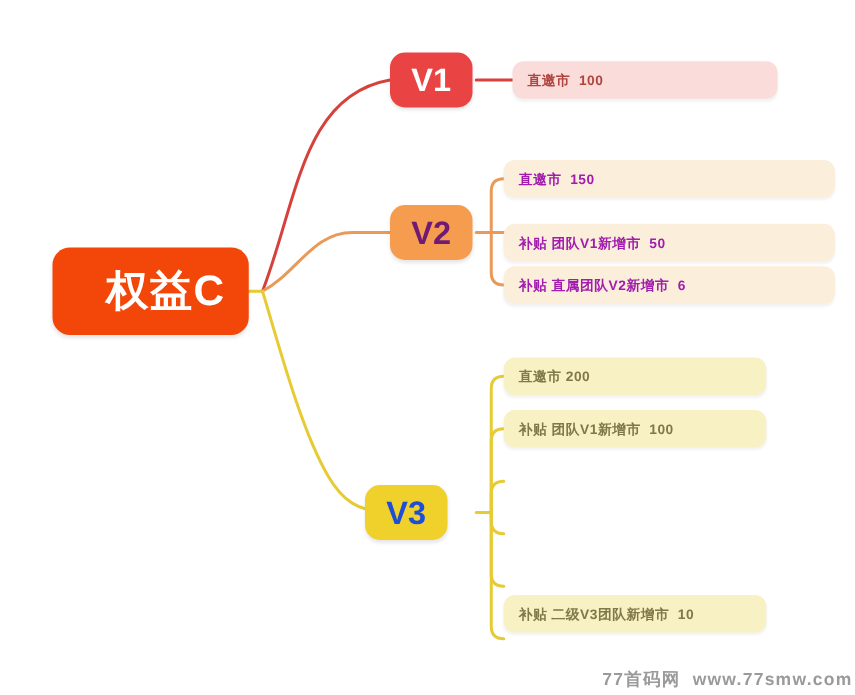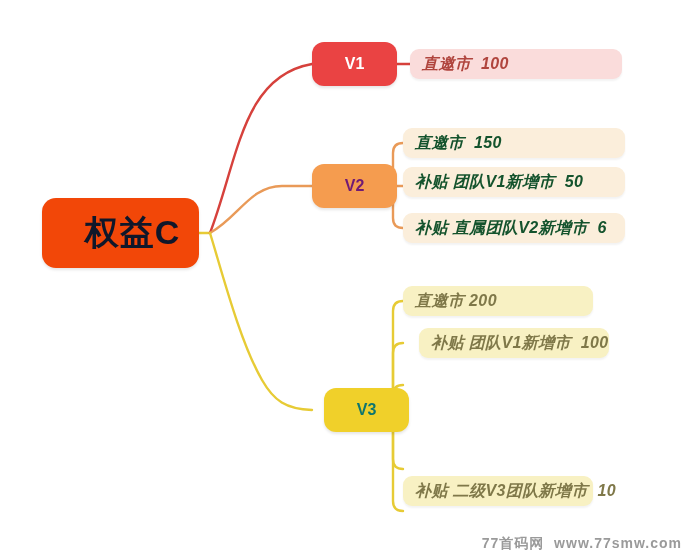--- a/index.html
+++ b/index.html
@@ -16,55 +16,54 @@
     position: absolute;
     display: flex;
     align-items: center;
     justify-content: center;
     box-sizing: border-box;
   }
   .root-node {
     left: 42px; top: 198px; width: 157px; height: 70px;
     background: #f24708;
     border-radius: 14px;
-    color: #0f172a;
+    color: #ffffff;
     font-size: 34px;
     font-weight: bold;
     letter-spacing: 1px;
     box-shadow: 0 2px 3px rgba(0,0,0,0.10);
     padding-left: 24px;
   }
   .branch-node {
-    width: 85px; height: 44px;
+    width: 66px; height: 44px;
     border-radius: 12px;
-    font-size: 16px;
+    font-size: 26px;
     font-weight: bold;
     box-shadow: 0 2px 3px rgba(0,0,0,0.10);
   }
   #node-v1 { left: 312px; top: 42px;  background: #ea4343; color: #ffffff; }
   #node-v2 { left: 312px; top: 164px; background: #f59c4f; color: #701a75; }
-  #node-v3 { left: 324px; top: 388px; background: #f0d02a; color: #0f766e; }
+  #node-v3 { left: 292px; top: 388px; background: #f0d02a; color: #1d4ed8; }
   .leaf {
     position: absolute;
     height: 30px;
     border-radius: 9px;
     display: flex;
     align-items: center;
     padding-left: 12px;
     box-sizing: border-box;
-    font-size: 16px;
+    font-size: 11px;
     font-weight: 600;
     letter-spacing: 0.4px;
     white-space: pre;
     box-shadow: 0 2px 2px rgba(0,0,0,0.05);
-    font-style: italic;
   }
   .leaf-v1 { left: 410px; width: 212px; background: #fadcdb; color: #b0453e; }
-  .leaf-v2 { left: 403px; width: 222px; background: #fbeedb; color: #14532d; }
-  .leaf-v3 { left: 403px; width: 190px; background: #f8f1c3; color: #7f7849; }
+  .leaf-v2 { left: 403px; width: 265px; background: #fbeedb; color: #a21caf; }
+  .leaf-v3 { left: 403px; width: 210px; background: #f8f1c3; color: #7f7849; }
   #watermark {
     position: absolute;
     right: 2px; bottom: 3px;
     font-size: 14px;
     font-weight: bold;
     color: #9a9a9a;
     letter-spacing: 1px;
     white-space: pre;
     margin-top: 13px;
   }
@@ -102,22 +101,22 @@
 
   <div class="node root-node">权益C</div>
 
   <div class="node branch-node" id="node-v1">V1</div>
   <div class="node branch-node" id="node-v2">V2</div>
   <div class="node branch-node" id="node-v3">V3</div>
 
   <div class="leaf leaf-v1" style="top:49px;">直邀市  100</div>
 
   <div class="leaf leaf-v2" style="top:128px;">直邀市  150</div>
-  <div class="leaf leaf-v2" style="top:167px;">补贴 团队V1新增市  50</div>
+  <div class="leaf leaf-v2" style="top:179px;">补贴 团队V1新增市  50</div>
   <div class="leaf leaf-v2" style="top:213px;">补贴 直属团队V2新增市  6</div>
 
   <div class="leaf leaf-v3" style="top:286px;">直邀市 200</div>
-  <div class="leaf leaf-v3" style="top:328px;margin-left:16px;">补贴 团队V1新增市  100</div>
+  <div class="leaf leaf-v3" style="top:328px;">补贴 团队V1新增市  100</div>
   <div class="leaf leaf-v3" style="top:476px;">补贴 二级V3团队新增市  10</div>
 
   <div id="watermark">77首码网  www.77smw.com</div>
 
 </div>
 
 </body></html>

